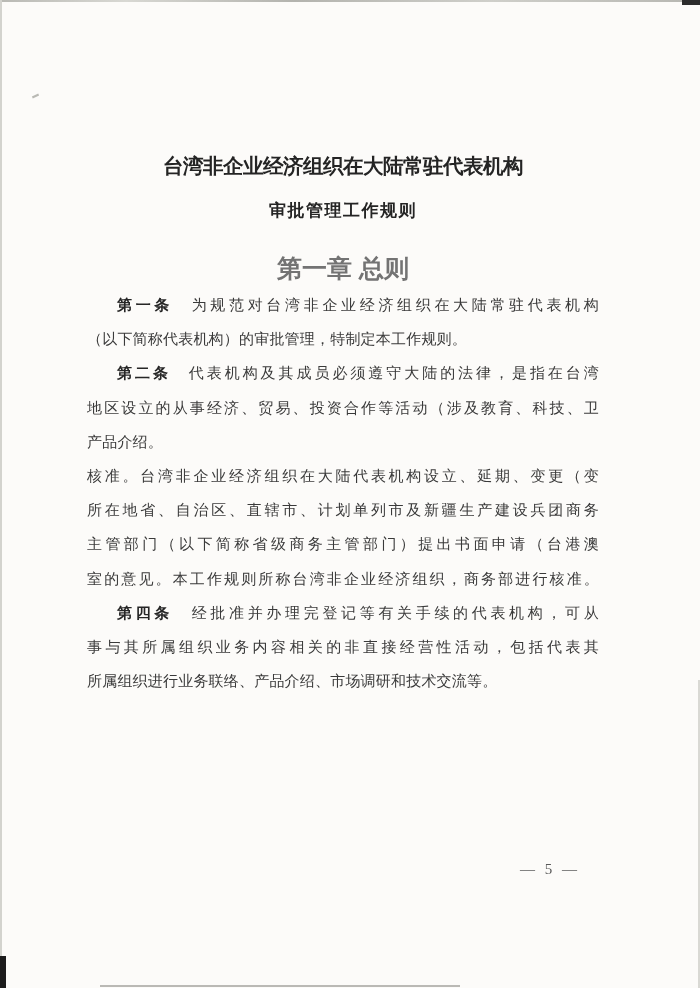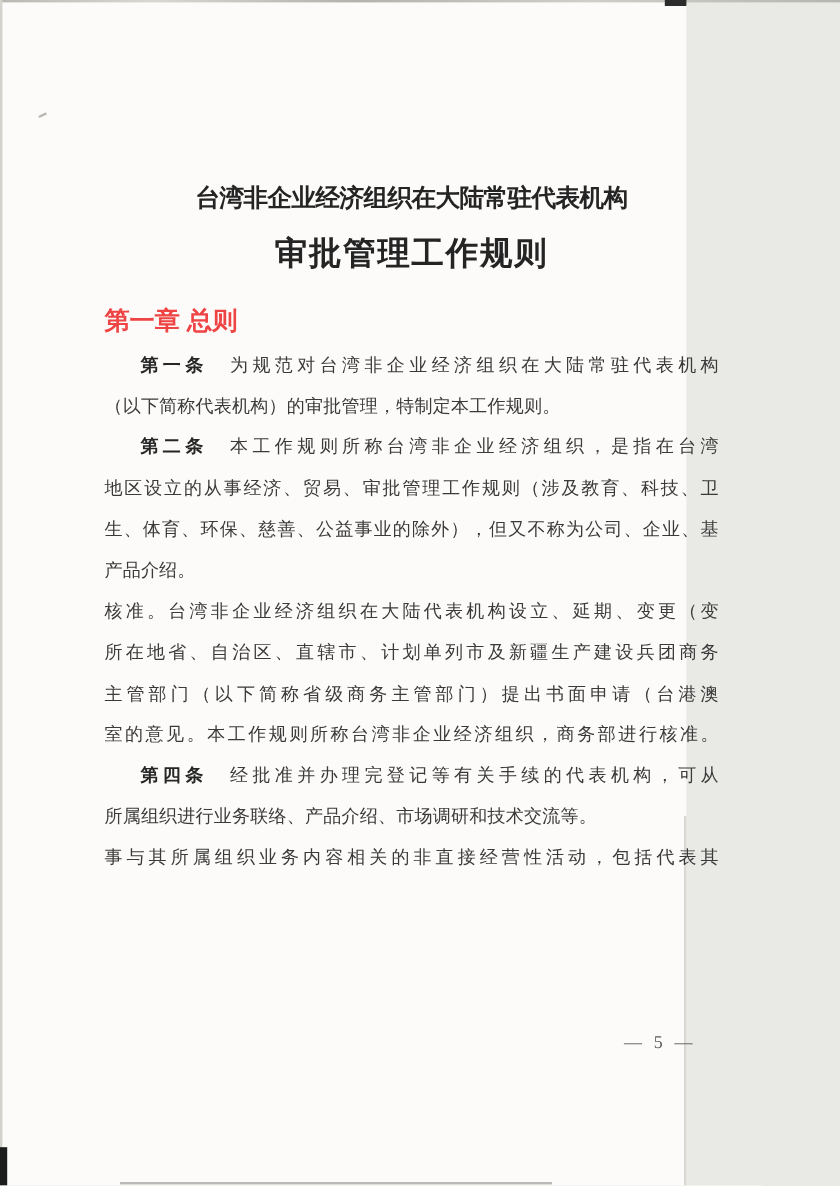--- a/index.html
+++ b/index.html
@@ -2,45 +2,45 @@
 <html><head>
 <meta charset="utf-8">
 <style>
   html,body{margin:0;padding:0;}
   body{
     width:700px;height:988px;overflow:hidden;
     font-family:"Liberation Serif","DejaVu Serif",serif;
     background:#e9e9e6;
   }
   .page{
-    position:relative;width:572px;height:988px;
+    position:relative;width:700px;height:988px;
     background:#fcfbf9;
     color:#383838;
   }
   
   .edge-top{position:absolute;left:0;top:0;width:700px;height:2px;
     background:linear-gradient(90deg,#b9b9b4 0%,#d8d8d3 18%,#b3b3ae 42%,#cfcfca 70%,#b6b6b1 100%);}
   .edge-left{position:absolute;left:0;top:0;width:2px;height:988px;background:#d3d3ce;}
   .edge-right{position:absolute;right:0;top:680px;width:2px;height:308px;background:#d9d9d4;}
   .corner-top-right{position:absolute;right:0;top:0;width:18px;height:5px;background:#2c2c2c;}
   .corner-bottom-left{position:absolute;left:0;top:956px;width:6px;height:32px;background:#1c1c1c;}
   .bottom-line{position:absolute;left:100px;top:985px;width:360px;height:2px;background:#a9a9a4;opacity:.8;}
   .speck{position:absolute;left:32px;top:95px;width:7px;height:2px;background:#b9b9b4;transform:rotate(-25deg);}
   
   .doc-title{
     position:absolute;left:87px;width:512px;text-align:center;
     font-family:"Liberation Sans","DejaVu Sans",sans-serif;
     font-weight:700;color:#242424;
   }
   .doc-title.l1{top:151px;font-size:20.5px;line-height:30px;letter-spacing:-0.5px;}
-  .doc-title.l2{top:196px;font-size:27px;line-height:30px;letter-spacing:1.5px;}
+  .doc-title.l2{top:196px;font-size:17px;line-height:30px;letter-spacing:1.5px;}
   .chapter{
-    position:absolute;left:87px;top:254px;width:512px;
+    position:absolute;left:87px;top:254px;width:512px;text-align:center;
     font-family:"Liberation Sans","DejaVu Sans",sans-serif;
-    font-weight:700;font-size:21px;line-height:28px;color:#ef4444;
+    font-weight:700;font-size:25px;line-height:28px;color:#737373;
   }
   .body-block{position:absolute;left:87px;top:288px;width:512px;}
   .ln{
     height:34.2px;line-height:34.2px;font-size:15px;color:#3a3a3a;
     letter-spacing:0.2px;
   }
   .ln.just{text-align:justify;text-align-last:justify;text-justify:inter-character;}
   .ln.indent{text-indent:2em;}
   .lead{
     font-weight:700;color:#262626;
@@ -65,28 +65,27 @@
   <div class="speck"></div>
 
   <div class="doc-title l1">台湾非企业经济组织在大陆常驻代表机构</div>
   <div class="doc-title l2">审批管理工作规则</div>
 
   <div class="chapter">第一章 总则</div>
 
   <div class="body-block">
     <div class="ln just indent"><b class="lead">第一条</b><span>　为规范对台湾非企业经济组织在大陆常驻代表机构</span></div>
     <div class="ln"><b class="lead"></b><span>（以下简称代表机构）的审批管理，特制定本工作规则。</span></div>
-    <div class="ln just indent"><b class="lead">第二条</b><span>　本工作规则所称台湾非企业经济组织，是指在台湾</span></div>
-    <div class="ln just"><b class="lead"></b><span>地区设立的从事经济、贸易、审批管理工作规则（涉及教育、科技、卫</span></div>
-    <div class="ln just"><b class="lead"></b><span>生、体育、环保、慈善、公益事业的除外），但又不称为公司、企业、基</span></div>
+    <div class="ln just indent"><b class="lead">第二条</b><span>　代表机构及其成员必须遵守大陆的法律，是指在台湾</span></div>
+    <div class="ln just"><b class="lead"></b><span>地区设立的从事经济、贸易、投资合作等活动（涉及教育、科技、卫</span></div>
     <div class="ln"><b class="lead"></b><span>产品介绍。</span></div>
     <div class="ln just"><b class="lead"></b><span>核准。台湾非企业经济组织在大陆代表机构设立、延期、变更（变</span></div>
     <div class="ln just"><b class="lead"></b><span>所在地省、自治区、直辖市、计划单列市及新疆生产建设兵团商务</span></div>
     <div class="ln just"><b class="lead"></b><span>主管部门（以下简称省级商务主管部门）提出书面申请（台港澳</span></div>
     <div class="ln just"><b class="lead"></b><span>室的意见。本工作规则所称台湾非企业经济组织，商务部进行核准。</span></div>
     <div class="ln just indent"><b class="lead">第四条</b><span>　经批准并办理完登记等有关手续的代表机构，可从</span></div>
+    <div class="ln just"><b class="lead"></b><span>事与其所属组织业务内容相关的非直接经营性活动，包括代表其</span></div>
     <div class="ln"><b class="lead"></b><span>所属组织进行业务联络、产品介绍、市场调研和技术交流等。</span></div>
-    <div class="ln just"><b class="lead"></b><span>事与其所属组织业务内容相关的非直接经营性活动，包括代表其</span></div>
   </div>
 
   <div class="page-num">— 5 —</div>
 
 </div>
 
 </body></html>

